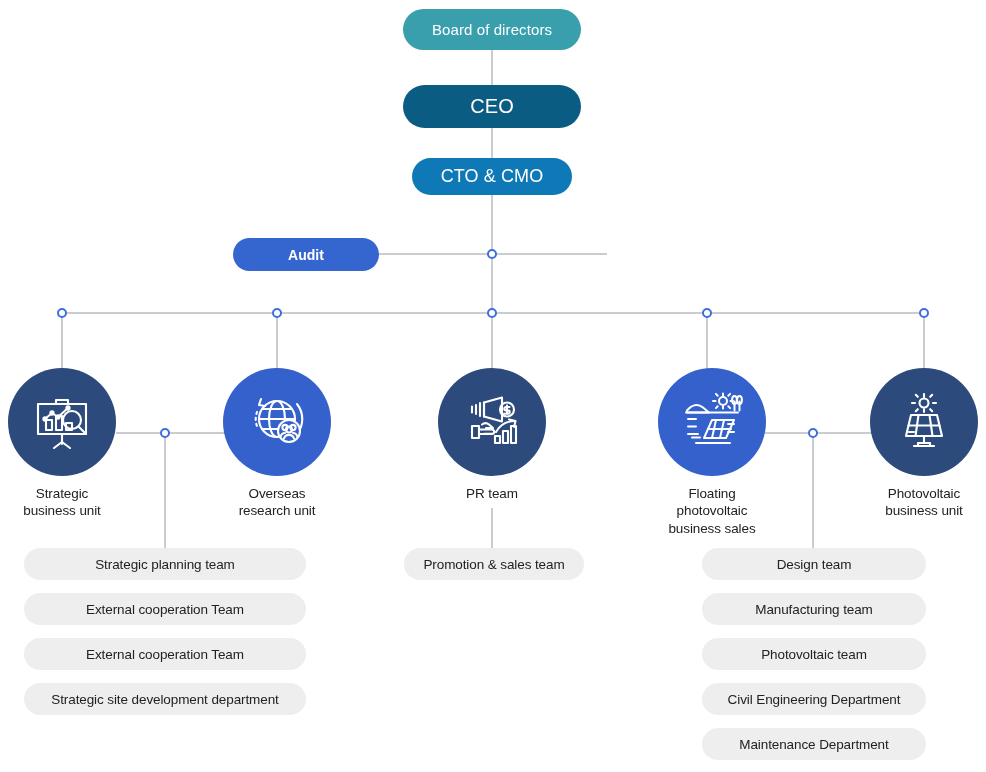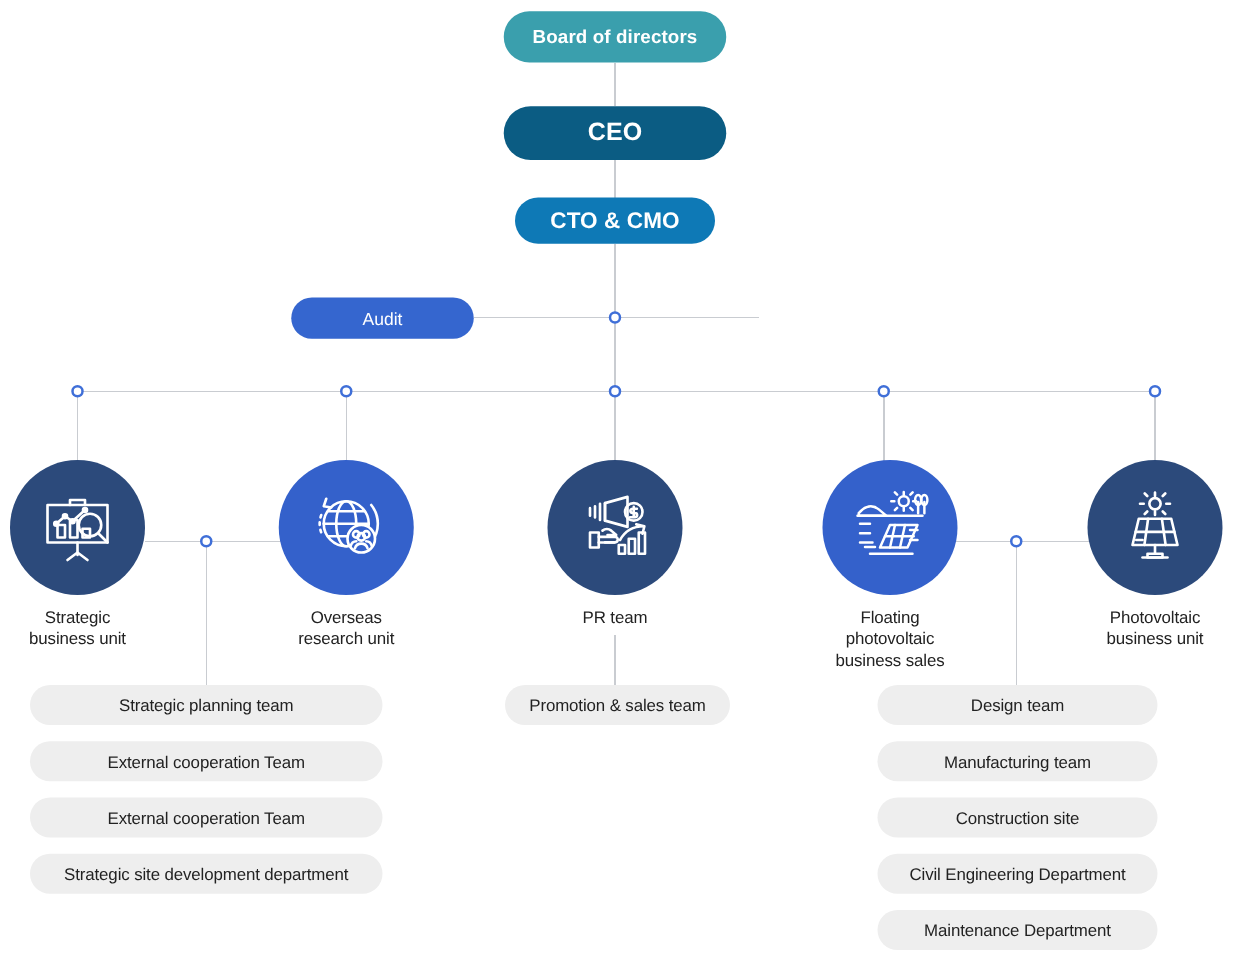--- a/index.html
+++ b/index.html
@@ -9,31 +9,31 @@
     -webkit-font-smoothing:antialiased;
   }
   #chart{position:absolute;left:0;top:0;width:986px;height:772px;}
 
   
   #lines{position:absolute;left:0;top:0;width:986px;height:772px;pointer-events:none;}
 
   
   .topbar{
     position:absolute;display:flex;align-items:center;justify-content:center;
-    border-radius:999px;color:#fff;font-weight:bold;letter-spacing:.1px;
+    border-radius:999px;color:#fff;font-weight:normal;letter-spacing:.1px;
     box-sizing:border-box;white-space:nowrap;
   }
   .tb-board{left:403px;top:9px;width:178px;height:41px;background:#3a9fad;font-size:15px;}
   .tb-ceo  {left:403px;top:85px;width:178px;height:43px;background:#0b5c83;font-size:20px;}
   .tb-cto  {left:412px;top:158px;width:160px;height:37px;background:#0e79b6;font-size:18px;}
 
   
   .sidepill{
     position:absolute;display:flex;align-items:center;justify-content:center;
-    border-radius:999px;background:#3566cf;color:#fff;font-weight:normal;
+    border-radius:999px;background:#3566cf;color:#fff;font-weight:bold;
     font-size:14px;white-space:nowrap;box-sizing:border-box;
   }
   .sp-audit {left:233px;top:238px;width:146px;height:33px;}
   .sp-hedori{left:607px;top:238px;width:213px;height:33px;}
 
   
   .unit{position:absolute;width:160px;text-align:center;}
   .circle{
     width:108px;height:108px;border-radius:50%;margin:0 auto;
     display:flex;align-items:center;justify-content:center;
@@ -248,21 +248,21 @@
   </div>
 
   <div class="col-right">
     <div class="team" style="top:548px">
       <span>Design team</span>
     </div>
     <div class="team" style="top:593px">
       <span>Manufacturing team</span>
     </div>
     <div class="team" style="top:638px">
-      <span>Construction site</span>
+      <span>Photovoltaic team</span>
     </div>
     <div class="team" style="top:683px">
       <span>Civil Engineering Department</span>
     </div>
     <div class="team" style="top:728px">
       <span>Maintenance Department</span>
     </div>
   </div>
 
 </div>

